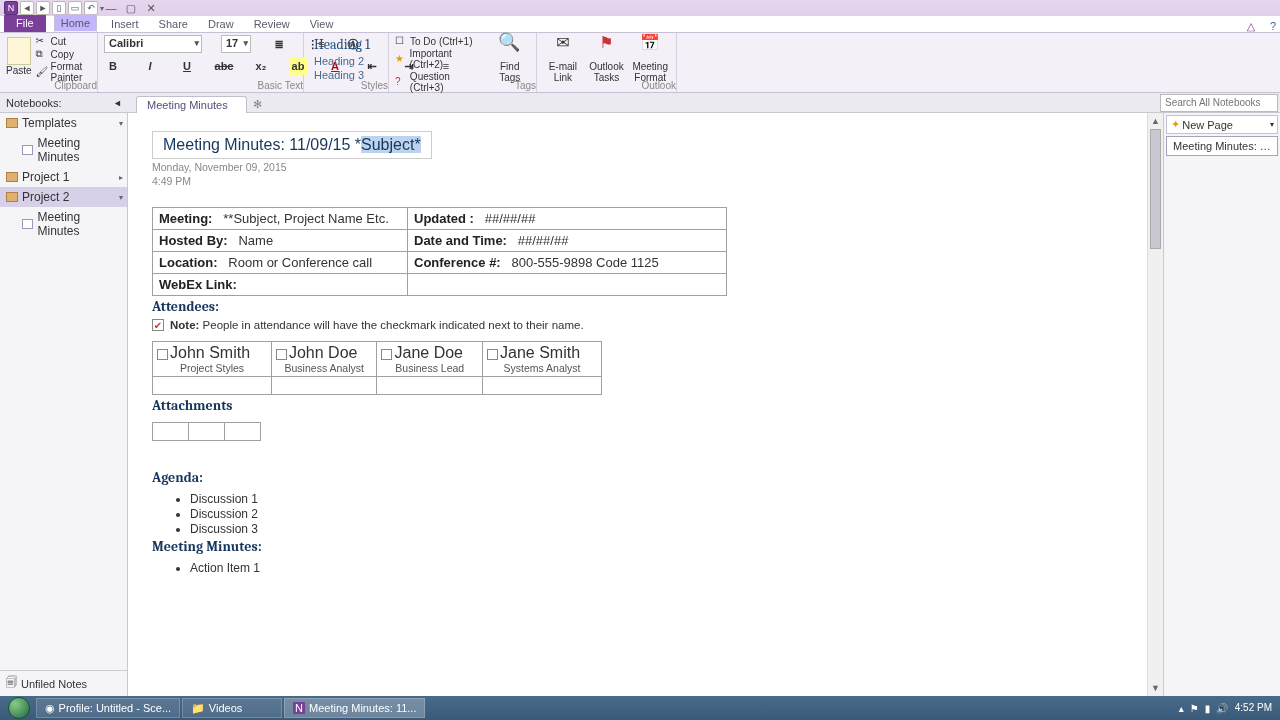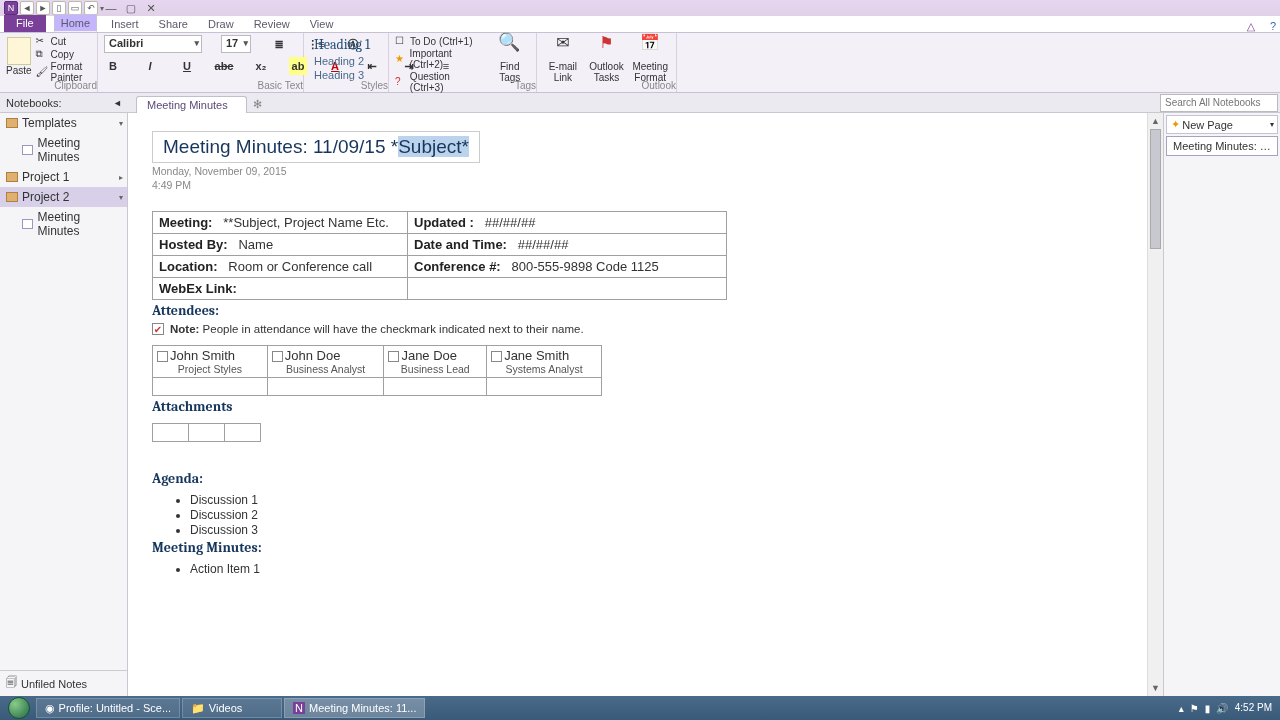--- a/index.html
+++ b/index.html
@@ -61,35 +61,35 @@
 .nb-item.collapsed::before { content:"▸"; position:absolute; right:4px; font-size:8px; color:#666;}
 .nb-item.selected { background: #d8d0e8; }
 .nb-icon { width: 12px; height: 10px; background: #e0b070; border:1px solid #b08040; display:inline-block;}
 .pg-icon { width: 12px; height: 10px; background: #fff; border:1px solid #99b; display:inline-block;}
 .sidebar-spacer { flex:1; }
 .unfiled { border-top:1px solid #ccc; padding:3px 6px; font-size:11px; display:flex; gap:4px; align-items:center;}
 
 .canvas-wrap { flex: 1; background: #fff; position: relative; overflow: hidden; border-right:1px solid #c8c8d0;}
 .canvas { padding: 18px 24px; font-family: Calibri, sans-serif; font-size: 12.5px; color: #333; }
 .page-title-box { border: 1px solid #ccc; padding: 4px 10px; display:inline-block; min-width:260px;}
-.page-title { font-family: Cambria, serif; font-size: 19px; color: #17365d; }
+.page-title { font-family: Cambria, serif; font-size: 16px; color: #17365d; }
 .page-title .sel { background: #bcd3ee; }
 .page-meta { font-size: 10.5px; color: #888; margin-top: 2px; }
 
 .info-table { border-collapse: collapse; margin-top: 20px; width: 575px; }
 .info-table td { border: 1px solid #a0a0a0; padding: 3px 6px; font-size: 13px; }
 .tlabel { font-weight: bold; color: #222; }
 
 .sec-head { font-family: Cambria, serif; font-size: 14px; font-weight: bold; color: #17365d; margin-top: 2px; }
 .note-row { display:flex; gap:6px; align-items:center; margin-top:4px; font-size:11.5px;}
 .chk { width:12px; height:12px; border:1px solid #888; display:inline-flex; align-items:center; justify-content:center; font-size:10px; color:#c33;}
 
 .att-table { border-collapse: collapse; margin-top: 10px; width:450px;}
 .att-table td { border: 1px solid #a0a0a0; padding: 2px 4px; vertical-align:top; }
-.att-name { font-size: 13px; margin-top: 32px; }
+.att-name { font-size: 16px; margin-top: 32px; }
 .att-role { font-size: 10.5px; color: #555; display:block; text-align:center;}
 .att-chk { display:inline-block; width:11px; height:11px; border:1px solid #888; margin-right:2px; vertical-align:middle;}
 
 .empty-table { border-collapse: collapse; margin-top: 8px; }
 .empty-table td { border: 1px solid #a0a0a0; width: 36px; height: 18px; }
 
 ul.bul { margin: 6px 0 0 38px; font-size: 12px; }
 ul.bul li { margin: 1px 0; }
 
 .scrollbar-v { position:absolute; right:0; top:0; bottom:0; width:16px; background:#f0f0f0; border-left:1px solid #ddd;}

